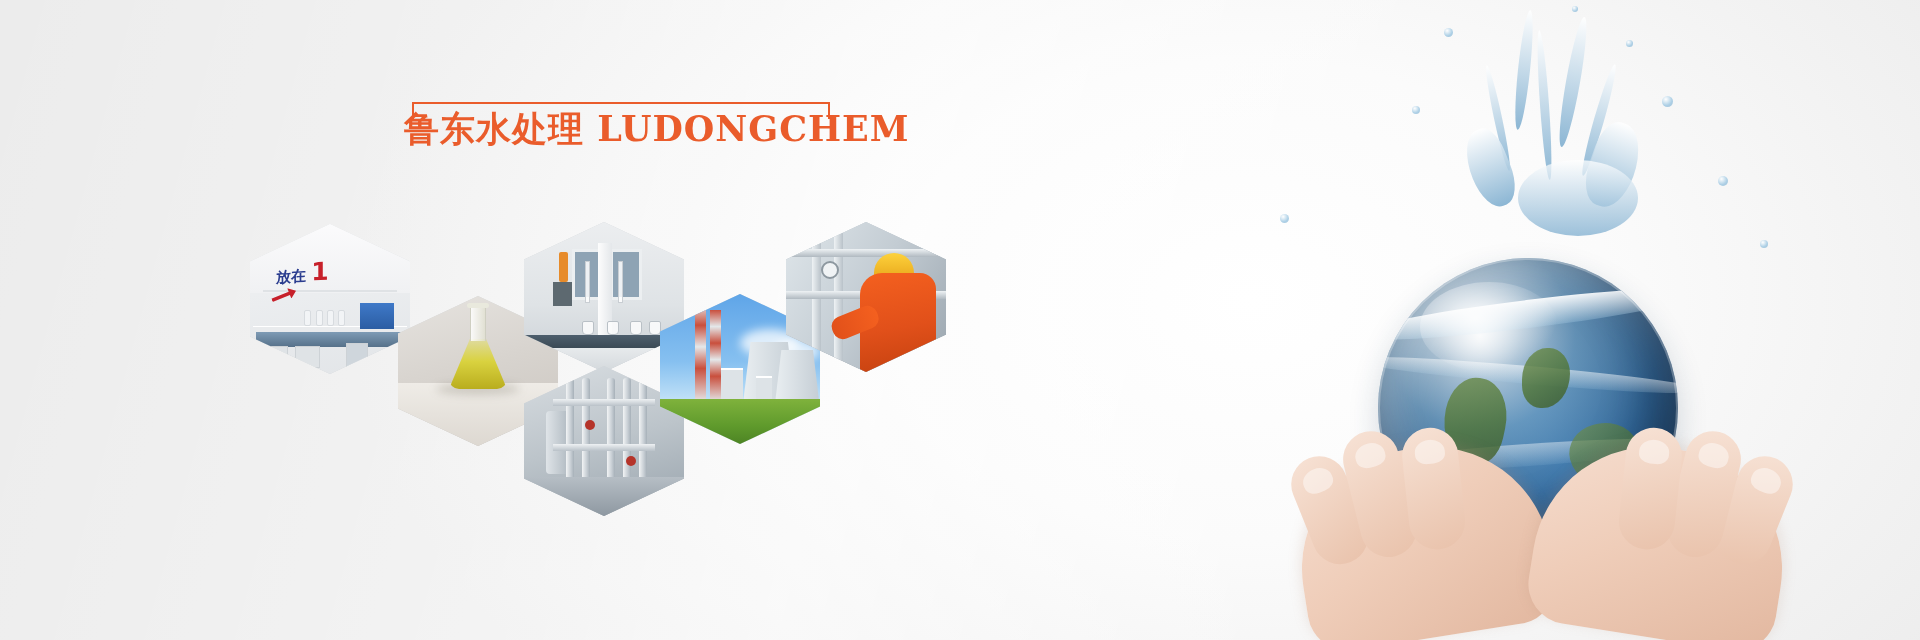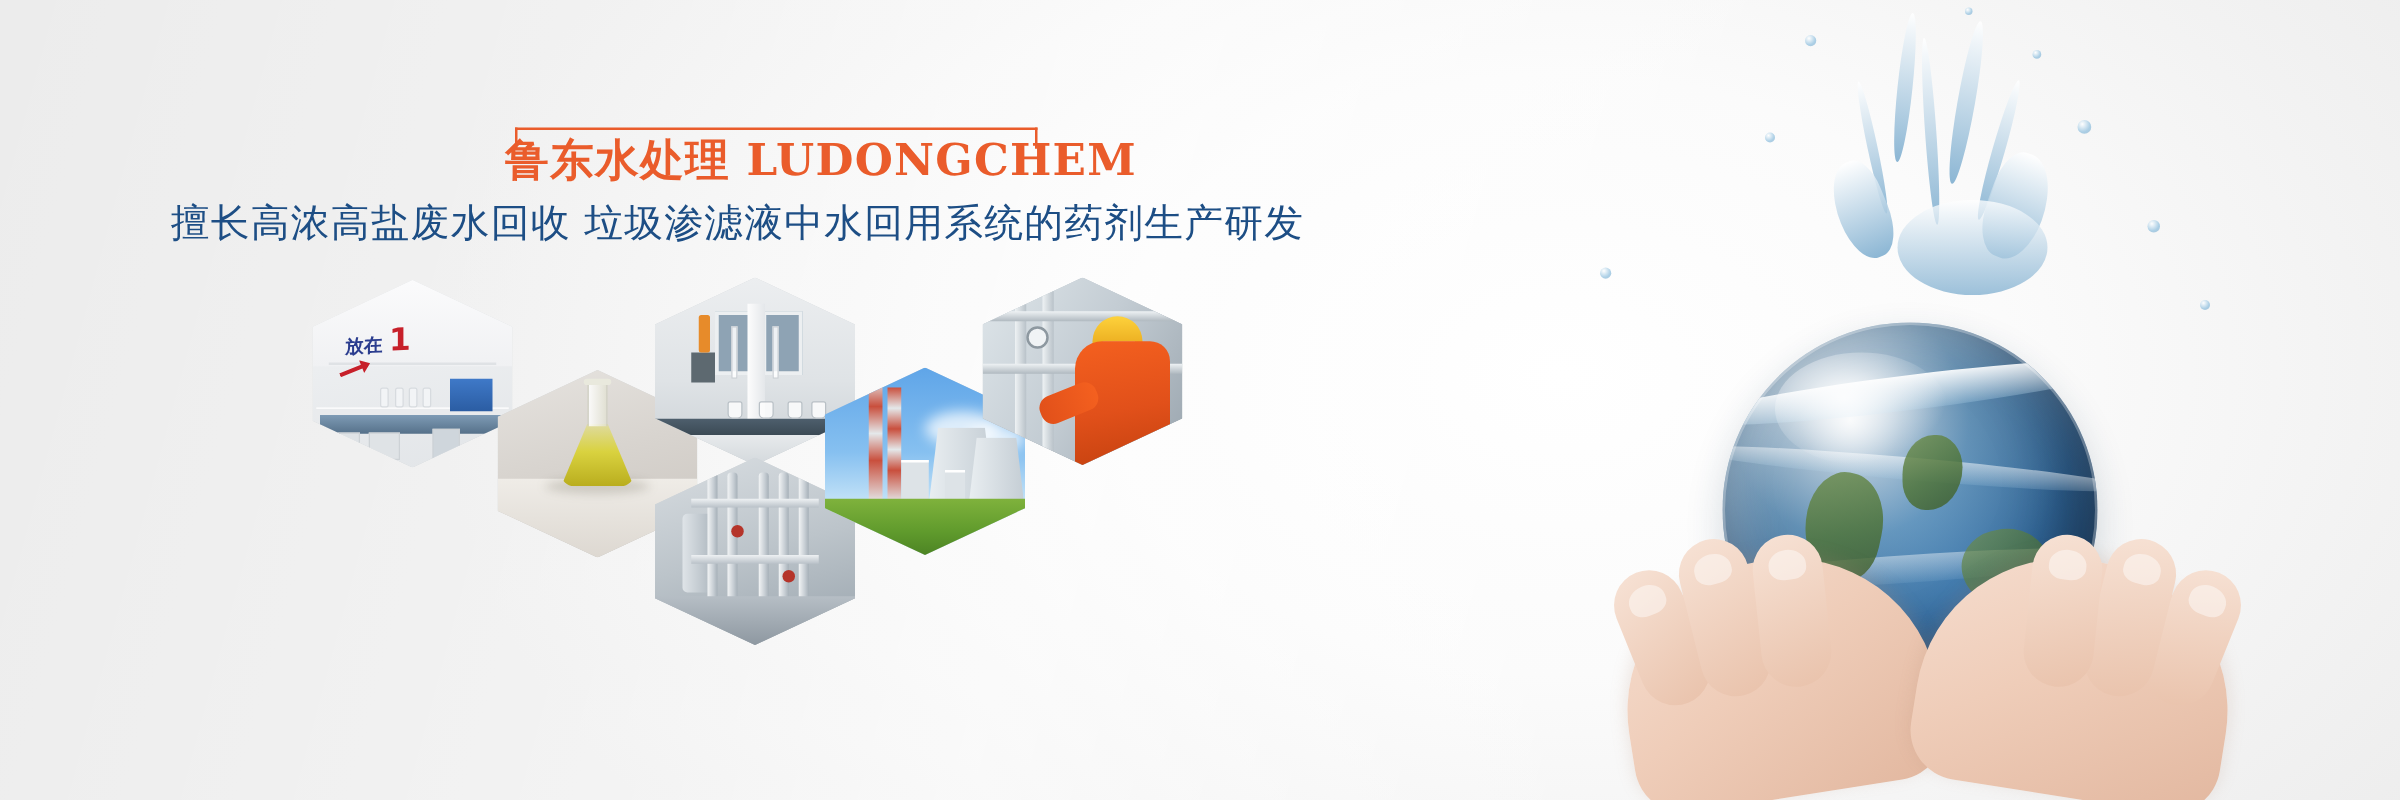--- a/index.html
+++ b/index.html
@@ -372,21 +372,20 @@
 <div class="banner">
   <div class="bg-sheen"></div>
 
   <div class="title-wrap">
     <div class="title-rule"></div>
     <div class="tick left"></div>
     <div class="tick right"></div>
     <div class="title-text">鲁东水处理 LUDONGCHEM</div>
   </div>
 
-  <div class="subtitle">擅长高浓高盐废水回收  垃圾渗滤液中水回用系统的药剂生产研发</div>
 
   <div class="hex-gallery">
 
     <div class="hex" style="left:250px; top:224px; width:160px; height:150px;">
       <div class="inner ph-office">
         <div class="ceiling"></div>
         <div class="wallline"></div>
         <div class="slogan">
           <span>放在</span>
           <span class="big">1</span>

